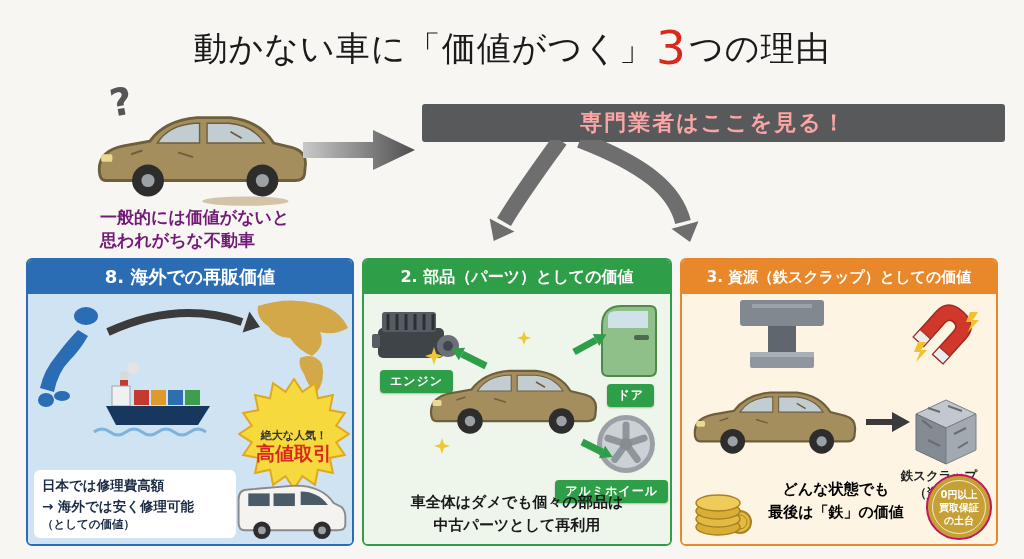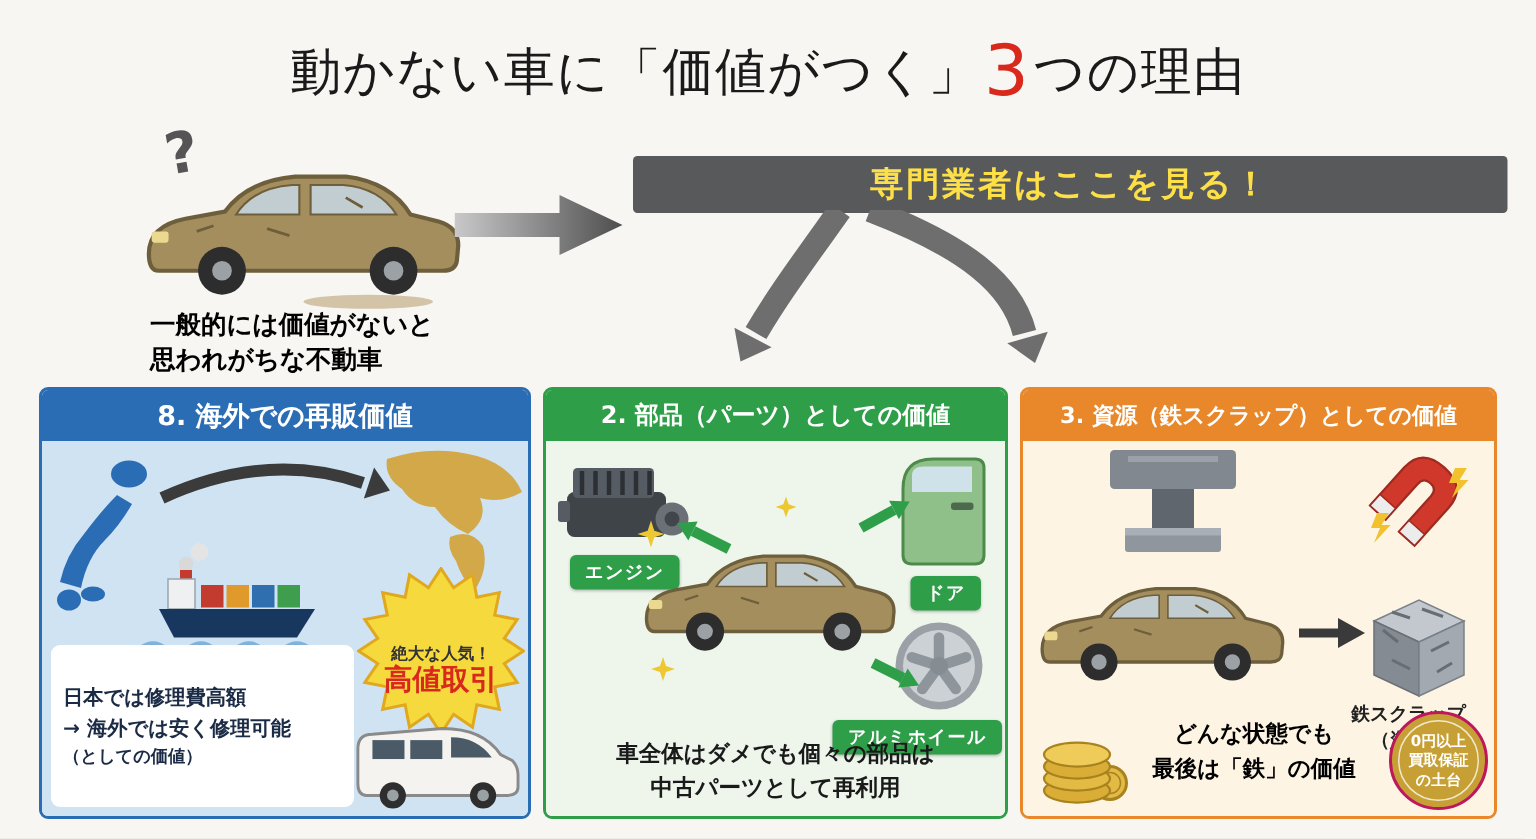--- a/index.html
+++ b/index.html
@@ -12,26 +12,26 @@
   
   .title {
     position: absolute; top: 20px; left: 0; width: 100%;
     text-align: center; font-size: 34px; font-weight: normal; color: #1a1a1a;
     letter-spacing: 1px;
   }
   .title .num { color: #d9291c; font-size: 47px; vertical-align: -4px; padding: 0 2px; }
   
   .qmark { position: absolute; left: 110px; top: 80px; font-size: 38px; font-weight: bold; color: #555; transform: rotate(-10deg); }
   .intro-car { position: absolute; left: 88px; top: 94px; }
-  .intro-caption { position: absolute; left: 100px; top: 206px; font-size: 17px; font-weight: bold; color: #000000; line-height: 1.35; }
+  .intro-caption { position: absolute; left: 100px; top: 206px; font-size: 17px; font-weight: bold; color: #701a75; line-height: 1.35; }
   
   .big-arrow { position: absolute; left: 303px; top: 128px; }
   .banner {
     position: absolute; left: 422px; top: 104px; width: 583px; height: 38px;
-    background: #58595b; color: #fde047; border-radius: 3px;
+    background: #58595b; color: #fca5a5; border-radius: 3px;
     display: flex; align-items: center; justify-content: center;
     font-size: 22px; font-weight: bold; letter-spacing: 2px;
   }
   .curves { position: absolute; left: 430px; top: 140px; pointer-events: none; }
   
   .panel { position: absolute; top: 258px; height: 288px; border: 2px solid; border-radius: 6px; overflow: hidden; }
   .panel .phead { height: 34px; display: flex; align-items: center; justify-content: center; color: #fff; font-weight: bold; }
   .panel .pbody { position: absolute; top: 34px; left: 0; right: 0; bottom: 0; }
   .p1 { left: 26px; width: 328px; border-color: #2a6db4; }
   .p1 .phead { background: #2a6db4; font-size: 18px; }
@@ -45,21 +45,21 @@
   
   .p1-illu { position: absolute; left: 0; top: 0; }
   .star-badge { position: absolute; right: 2px; top: 84px; width: 112px; height: 112px; }
   .star-badge svg { position: absolute; inset: 0; }
   .sb-text { position: absolute; left: 0; top: 36px; width: 100%; text-align: center; line-height: 1.2; margin-top: 15px; }
   .sb-top { font-size: 11px; font-weight: bold; color: #333; }
   .sb-main { font-size: 19px; font-weight: bold; color: #d9291c; }
   .van { position: absolute; right: 2px; bottom: 4px; }
   .caption-box {
     position: absolute; left: 6px; bottom: 6px; width: 202px;
-    background: #fff; border-radius: 6px; padding: 25px 8px;
+    background: #fff; border-radius: 6px; padding: 5px 8px;
     font-weight: bold; color: #1b2b45; font-size: 13.5px; line-height: 1.5;
   }
   .caption-box .small { font-size: 11.5px; }
   
   .pill {
     position: absolute; background: #2f9e49; color: #fff; font-weight: bold;
     font-size: 12px; padding: 3px 10px; border-radius: 4px; letter-spacing: 1px;
     box-shadow: 0 1px 2px rgba(0,0,0,.25);
   }
   .pill-engine { left: 16px; top: 76px; }

